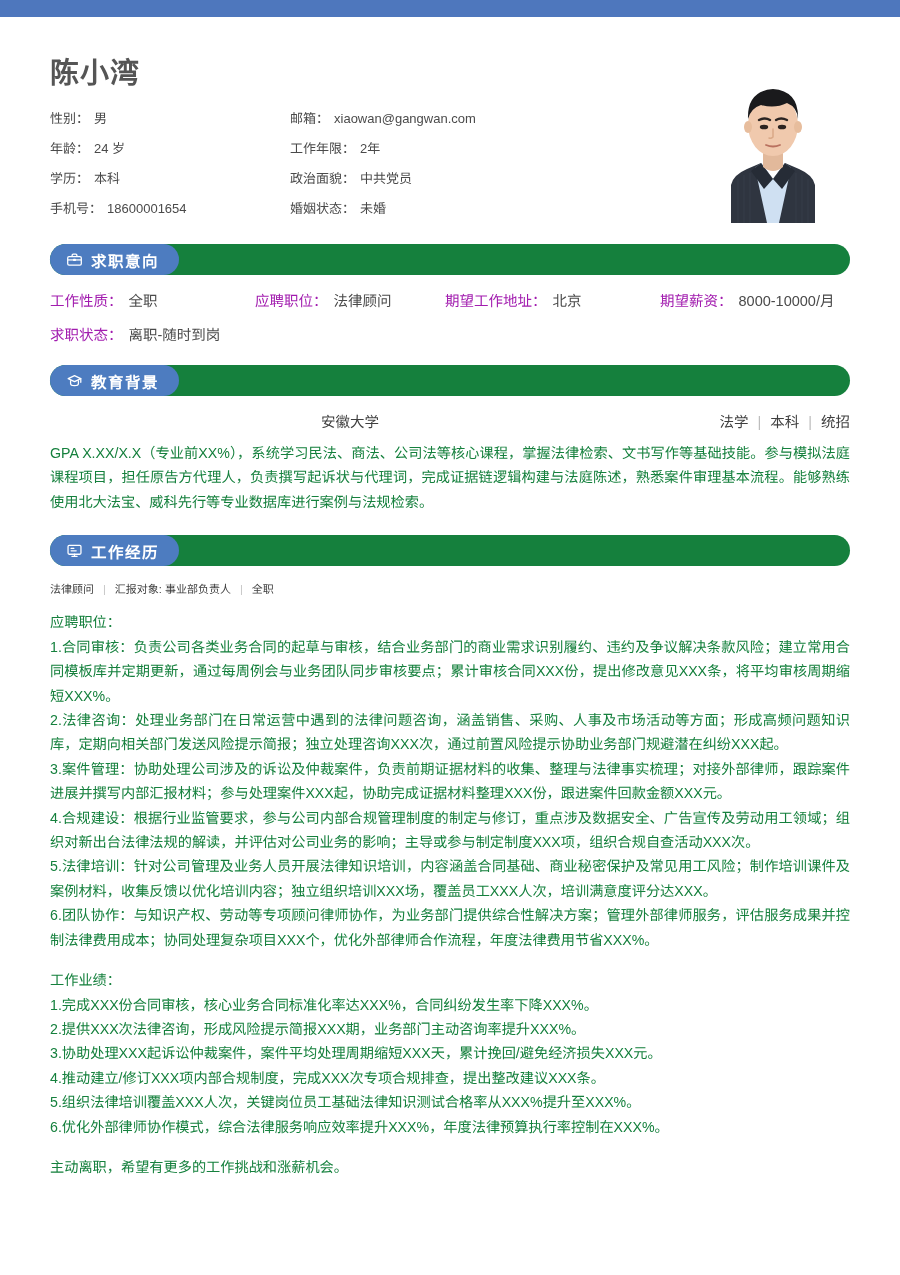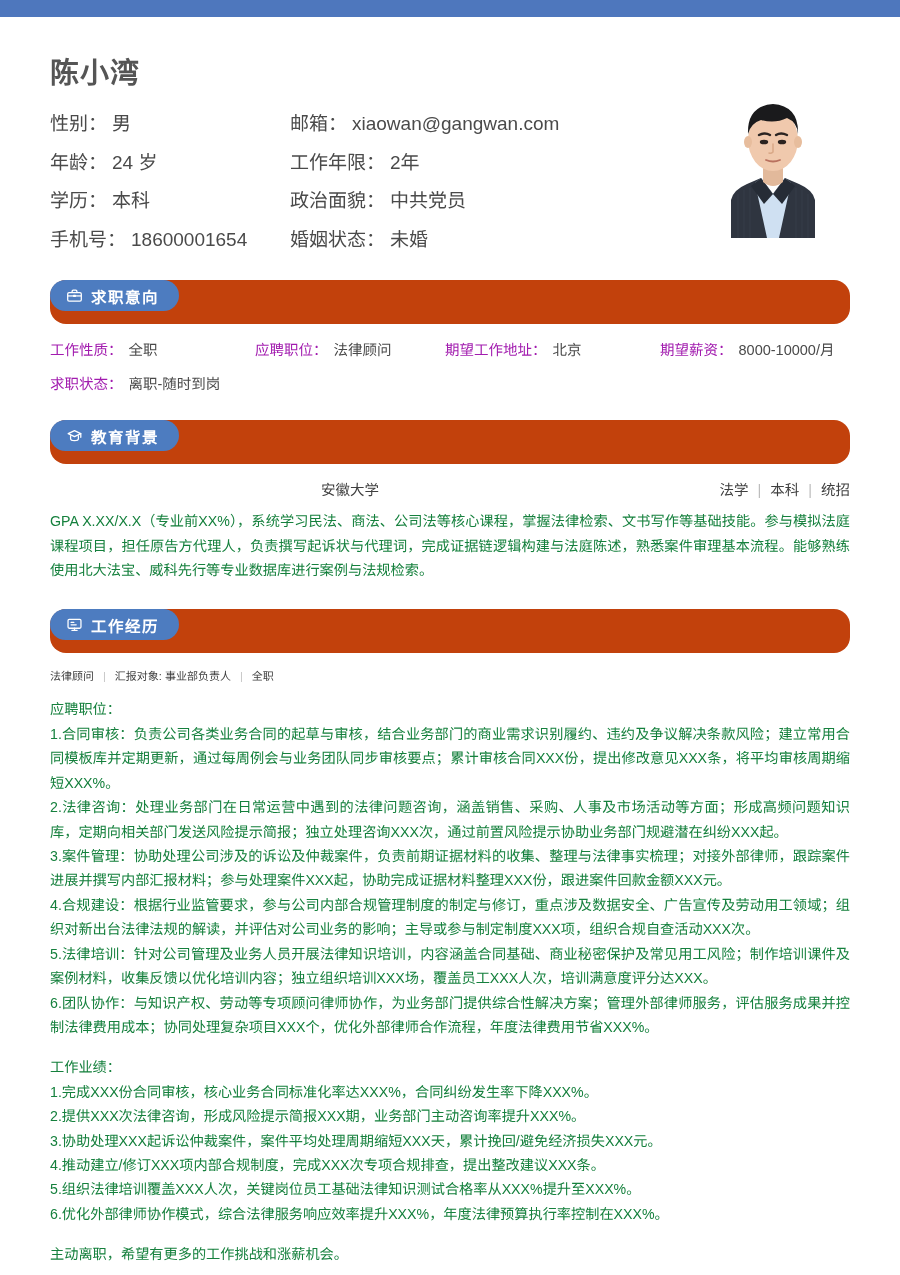--- a/index.html
+++ b/index.html
@@ -25,39 +25,39 @@
 
   
   .page {
     padding: 0 50px;
   }
 
   
   .identity {
     display: flex;
     justify-content: space-between;
-    align-items: center;
+    align-items: flex-start;
     padding-top: 38px;
   }
   .identity-left { flex: 1 1 auto; padding-top: 4px; }
   .name {
     font-size: 29px;
     font-weight: bold;
     color: #555555;
     letter-spacing: 1px;
     margin: 0 0 22px 0;
     line-height: 1;
   }
   .info-grid {
     display: grid;
     grid-template-columns: 240px auto;
     row-gap: 11px;
   }
   .info-item {
-    font-size: 19px;
+    font-size: 13px;
     color: #4a4a4a;
     white-space: nowrap;
     line-height: 1.45;
   }
   .info-item .lbl { color: #4a4a4a; }
   .info-item .val { color: #4a4a4a; margin-left: 5px; }
 
   
   .photo-wrap {
     width: 124px;
@@ -67,24 +67,24 @@
     margin-right: 15px;
     overflow: hidden;
     background: #ffffff;
     position: relative;
   }
   .photo-svg { display: block; width: 100%; height: 100%; }
 
   
   .section-head {
     position: relative;
-    height: 44px;
-    margin-top: 27px;
+    height: 31px;
+    margin-top: 21px;
     margin-bottom: 14px;
-    background: #c2410c;
+    background: #15803d;
     border-radius: 16px;
   }
   .pill {
     position: absolute;
     left: 0; top: 0;
     height: 31px;
     background: #4d7cc0;
     border-radius: 16px;
     display: flex;
     align-items: center;

